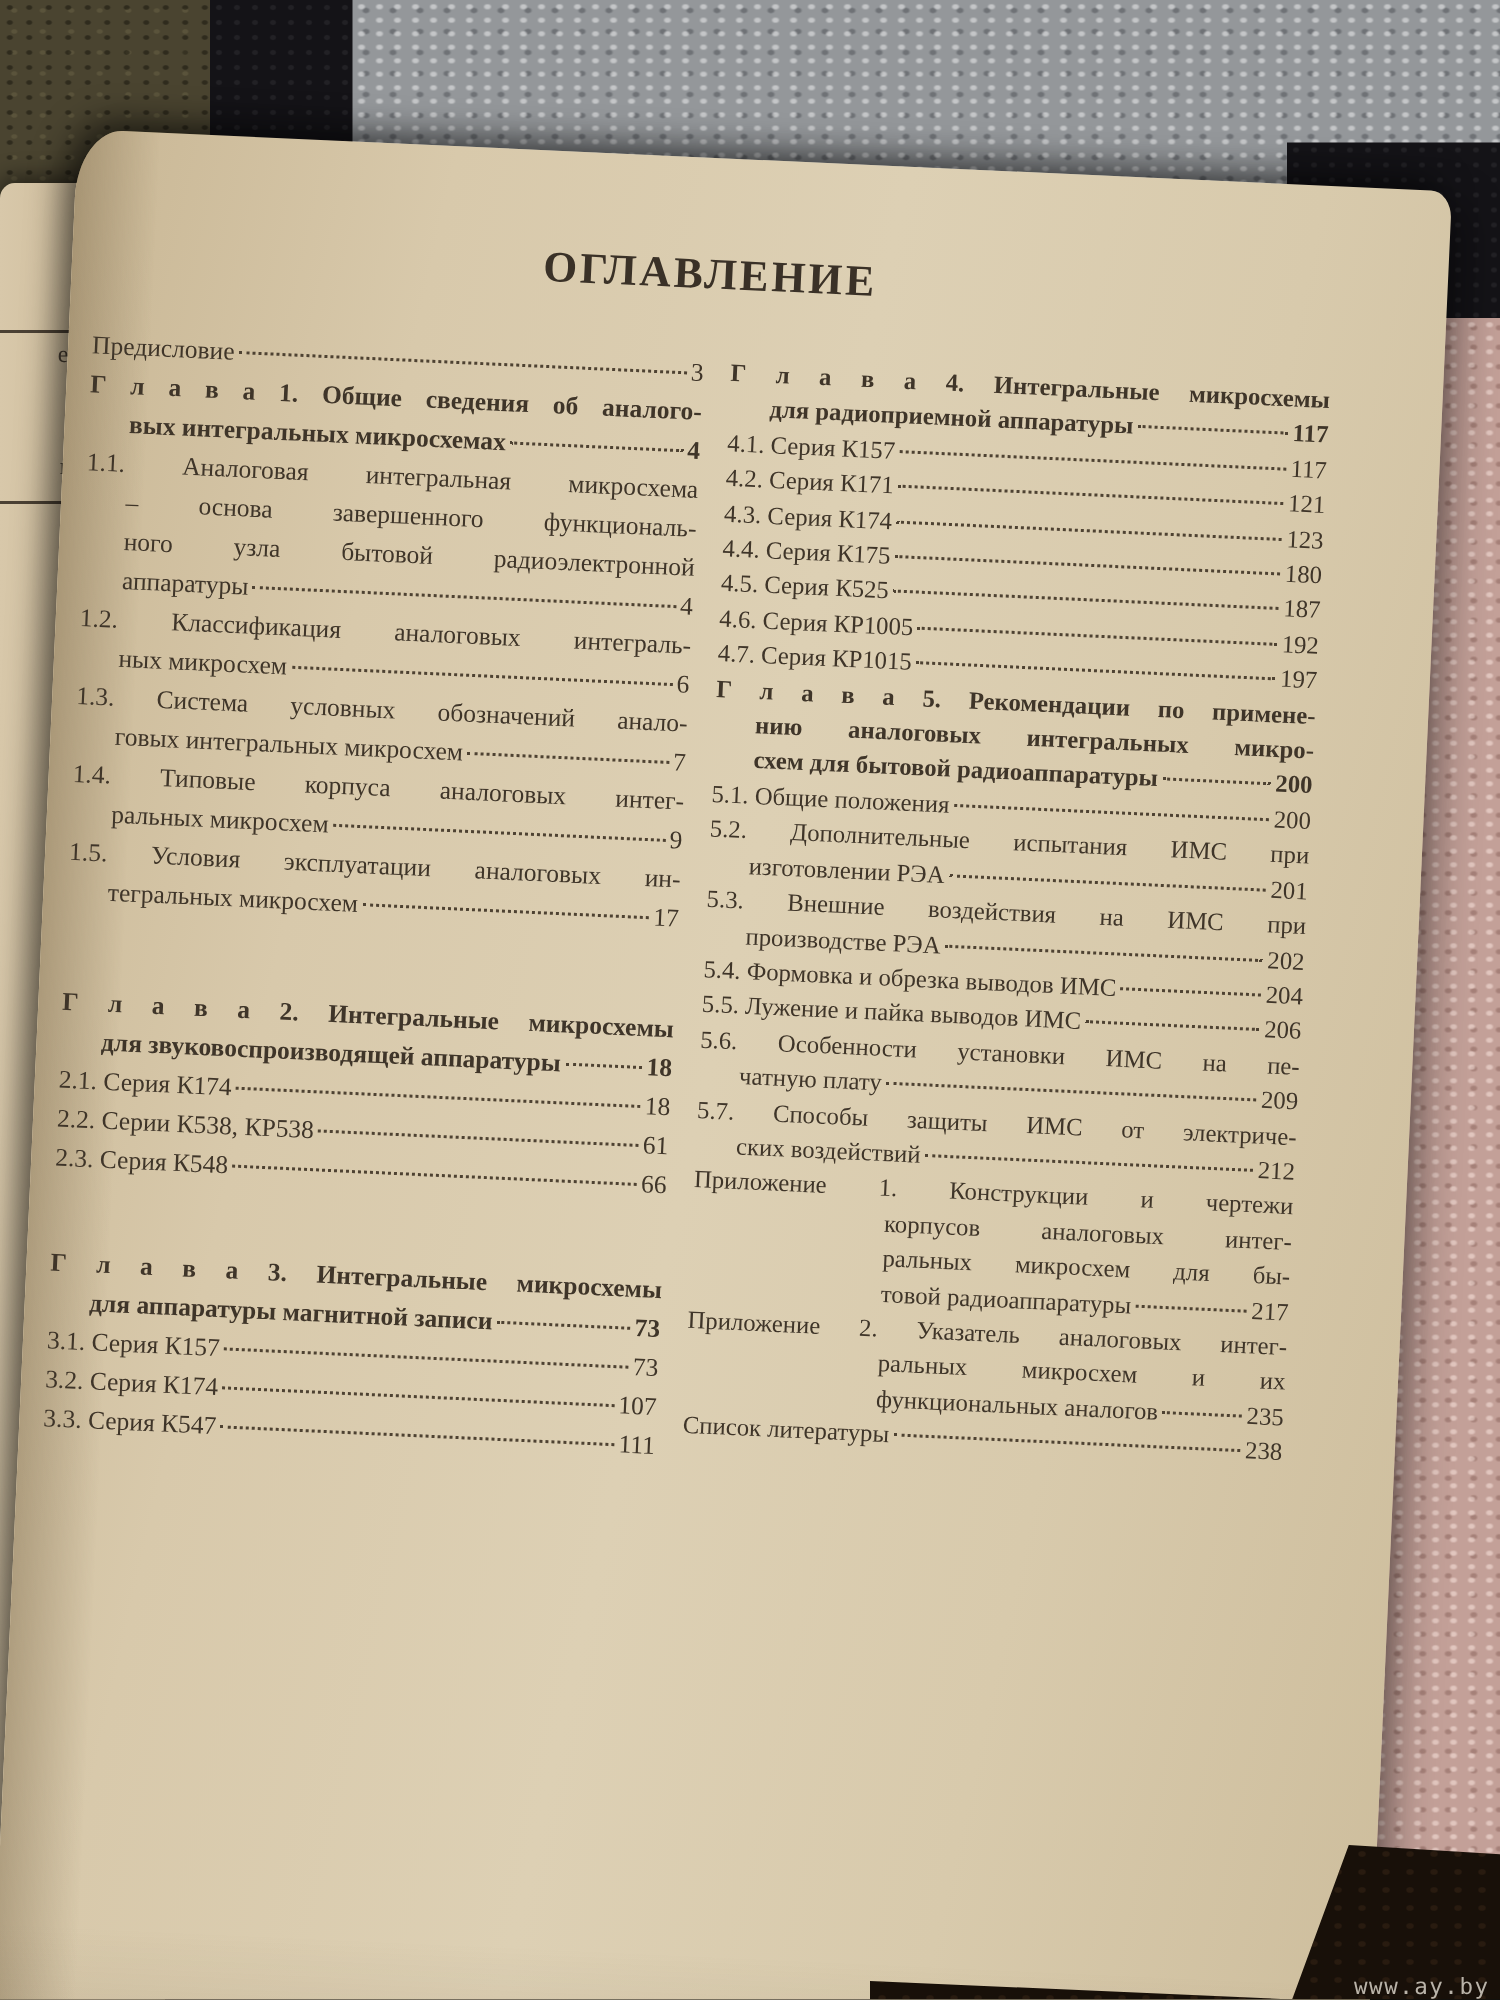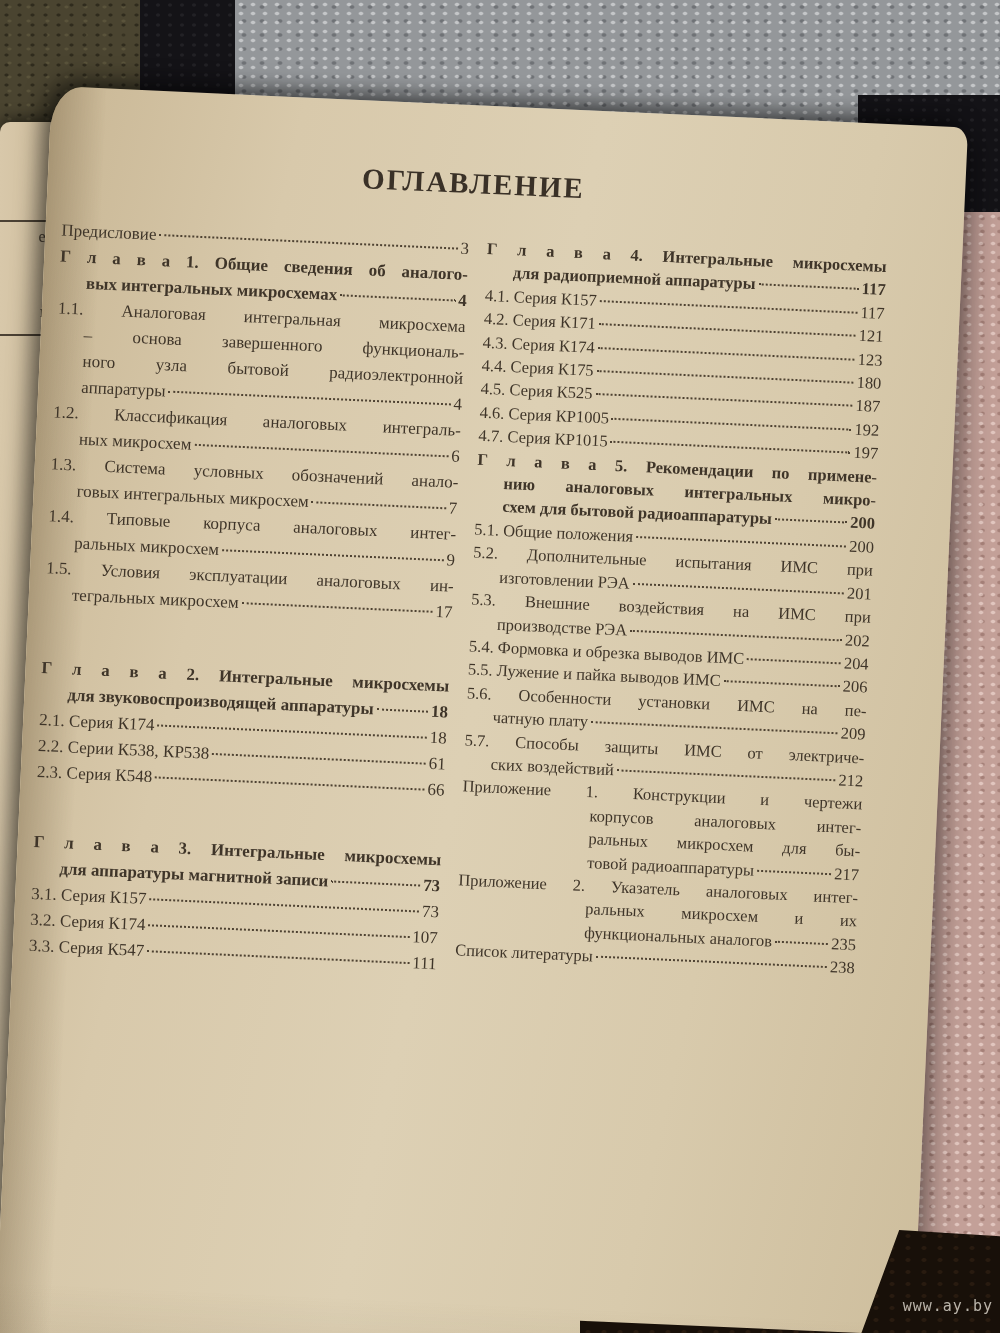--- a/index.html
+++ b/index.html
@@ -74,21 +74,21 @@
   .toc-line.gap2{margin-top:44px;}
   .toc-line.ind1{padding-left:27px;}
   .toc-line.ind2{padding-left:128px;}
   .toc-line:not(.has-leader){white-space:normal;}
   .toc-line:not(.has-leader) .t{display:block;width:100%;white-space:normal;
     text-align:justify;text-align-last:justify;}
   .leader{flex:1 1 auto;min-width:12px;border-bottom:2px dotted #4e4232;
     margin:0 3px;transform:translateY(-4px);}
   .n{flex:0 0 auto;}
 
-  #watermark{position:absolute;right:7px;bottom:18px;z-index:9;
+  #watermark{position:absolute;right:7px;bottom:0;z-index:9;
     color:rgba(214,208,198,.85);font-family:"DejaVu Sans Mono",monospace;
     font-size:15px;letter-spacing:1px;}
 </style>
 </head>
 <body>
 
 <div class="patch fur-olive" id="carpet-olive"></div>
 <div class="patch fur-black" id="carpet-blackstrip"></div>
 <div class="patch fur-gray" id="carpet-gray"></div>
 <div class="patch fur-black" id="carpet-black-right"></div>

